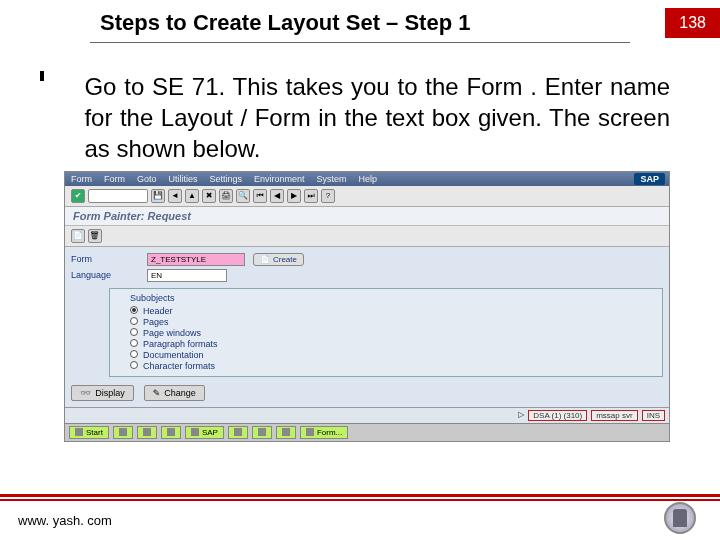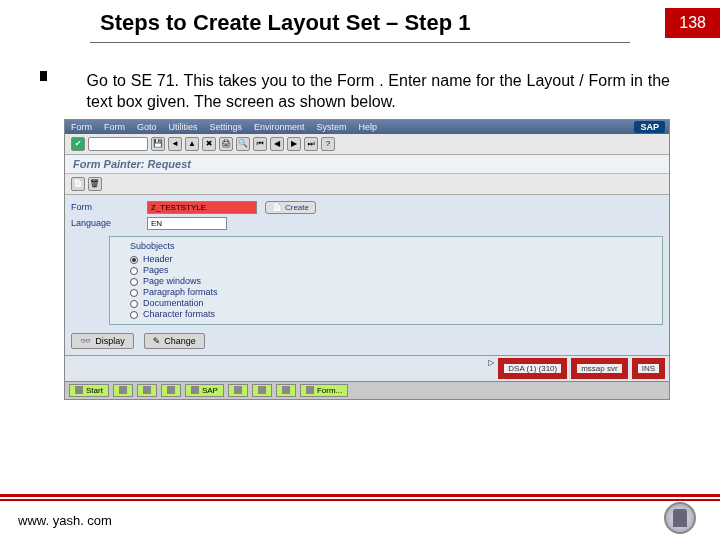--- a/index.html
+++ b/index.html
@@ -3,49 +3,49 @@
 <meta charset="utf-8">
 <style>
   * { box-sizing: border-box; margin: 0; padding: 0; }
   body { width: 720px; height: 540px; font-family: Arial, sans-serif; background: #fff; position: relative; overflow: hidden; }
   
   .header { display: flex; align-items: center; justify-content: space-between; padding: 8px 0 0 0; }
   .title { font-size: 22px; font-weight: bold; color: #000; padding-left: 100px; }
   .page-num { background: #c00000; color: #fff; font-size: 16px; padding: 6px 14px; }
   .title-rule { border: none; border-top: 1px solid #666; margin: 4px 90px 0 90px; }
   
-  .body-text { padding: 28px 50px 6px 40px; font-size: 16px; line-height: 1.3; text-align: justify; }
+  .body-text { padding: 28px 50px 6px 40px; font-size: 24px; line-height: 1.3; text-align: justify; }
   .bullet { display: inline-block; width: 10px; height: 10px; background: #000; margin-right: 12px; vertical-align: 2px; }
   .body-text .inner { padding-left: 28px; display: block; }
   .body-text .first { display: flex; }
   
   .sap-frame { margin: 0 50px 0 64px; border: 1px solid #888; background: #f0f0f0; font-size: 9px; }
   .sap-menubar { background: linear-gradient(#6a82a8, #4a628a); color: #eee; padding: 2px 6px; display: flex; gap: 12px; position: relative; }
   .sap-menubar .logo { position: absolute; right: 4px; top: 1px; background: #08447c; color: #fff; font-weight: bold; padding: 1px 6px; font-size: 9px; border-radius: 2px; }
   .sap-toolbar { background: #e8e8e8; padding: 3px 6px; display: flex; gap: 3px; align-items: center; border-bottom: 1px solid #aaa; }
   .tb-btn { width: 14px; height: 14px; background: #d8d8d8; border: 1px solid #888; border-radius: 2px; display: inline-flex; align-items: center; justify-content: center; font-size: 8px; }
   .tb-check { background: #3a6; color: #fff; }
   .tb-sel { width: 60px; height: 14px; background: #fff; border: 1px solid #888; border-radius: 2px; }
   .sap-subtitle { background: #eef2f6; color: #5a6a8a; font-weight: bold; font-style: italic; padding: 3px 8px; font-size: 11px; border-bottom: 1px solid #bbb; }
   .sap-toolbar2 { background: #e8e8e8; padding: 3px 6px; border-bottom: 1px solid #aaa; }
   .sap-body { background: #dce5f0; padding: 6px; }
   .sap-row { display: flex; align-items: center; gap: 8px; margin-bottom: 3px; font-size: 9px; color: #1a357a; }
   .sap-label { width: 68px; }
   .sap-field { background: #fff; border: 1px solid #888; padding: 1px 3px; font-size: 8px; color: #000; min-width: 80px; }
-  .sap-field.yellow { background: #ef4444; width: 110px; }
+  .sap-field.yellow { background: #f9a8d4; width: 98px; }
   .sap-pill { background: #e0e0e0; border: 1px solid #888; border-radius: 3px; padding: 1px 6px; font-size: 8px; display: inline-flex; align-items: center; gap: 3px; }
   .sap-group { background: #e4ebf3; border: 1px solid #8aa; margin-top: 6px; padding: 4px 20px; margin-left: 38px; }
   .sap-group-title { color: #1a357a; font-size: 9px; margin-bottom: 3px; }
-  .radio-row { display: flex; align-items: flex-end; gap: 5px; font-size: 9px; color: #1a357a; margin-bottom: 1px; }
+  .radio-row { display: flex; align-items: flex-start; gap: 5px; font-size: 9px; color: #1a357a; margin-bottom: 1px; }
   .radio { width: 8px; height: 8px; border: 1px solid #555; border-radius: 50%; background: #fff; display: inline-flex; align-items: center; justify-content: center; }
   .radio.sel::after { content: ""; width: 4px; height: 4px; background: #333; border-radius: 50%; }
   .sap-actions { display: flex; gap: 10px; margin-top: 8px; }
   .sap-btn { background: #d8d8d8; border: 1px solid #888; border-radius: 2px; padding: 2px 8px; font-size: 9px; display: inline-flex; align-items: center; gap: 4px; }
   .sap-status { background: #dfe6ee; border-top: 1px solid #999; padding: 2px 4px; display: flex; justify-content: flex-end; gap: 4px; font-size: 8px; color: #333; }
-  .st-box { background: #eee; border: 6px solid #b91c1c; padding: 0 4px; }
+  .st-box { background: #eee; border: 1px solid #b91c1c; padding: 0 4px; }
   .taskbar { background: #c9c9c9; border-top: 1px solid #888; padding: 2px 4px; display: flex; gap: 4px; font-size: 8px; }
   .task { background: #bef264; border: 1px solid #888; padding: 1px 5px; display: inline-flex; align-items: center; gap: 3px; }
   .task-icon { width: 8px; height: 8px; background: #888; display: inline-block; }
   
   .footer-rule { position: absolute; bottom: 40px; left: 0; right: 0; height: 3px; background: #fff; }
   .footer-rule::before { content: ""; position: absolute; left: 0; right: 0; top: -3px; height: 3px; background: #c00000; }
   .footer-rule::after { content: ""; position: absolute; left: 0; right: 0; top: 2px; height: 2px; background: #c00000; }
   .footer-url { position: absolute; bottom: 12px; left: 18px; font-size: 13px; color: #000; }
   .footer-logo { position: absolute; bottom: 6px; right: 24px; width: 32px; height: 32px; border: 2px solid #888; border-radius: 50%; background: radial-gradient(circle, #ccd 40%, #99a); display: flex; align-items: center; justify-content: center; }
   .footer-logo::after { content: ""; width: 14px; height: 18px; background: #667; border-radius: 3px 3px 0 0; }

